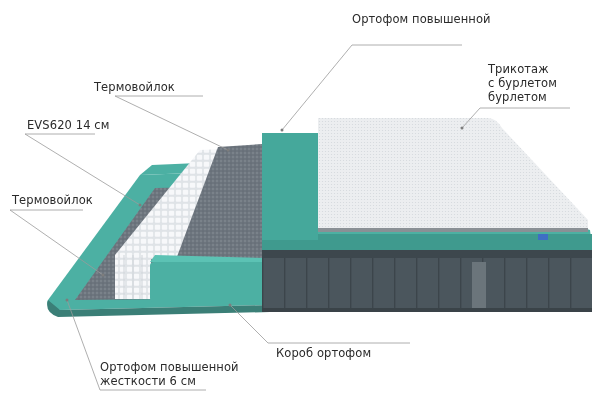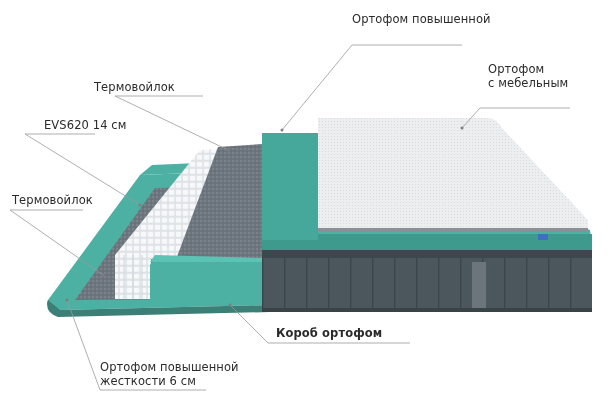--- a/index.html
+++ b/index.html
@@ -97,37 +97,38 @@
       <circle cx="230" cy="305" r="1.5"></circle>
       <circle cx="67" cy="300" r="1.5"></circle>
     </g>
   </svg>
 
   <div class="label" style="left:352px; top:12px;">
     <div>Ортофом повышенной</div>
   </div>
 
   <div class="label" style="left:488px; top:62px;">
-    <div>Ортофом</div>
-    <div>с мебельным</div>
+    <div>Трикотаж</div>
+    <div>с бурлетом</div>
+    <div>бурлетом</div>
   </div>
 
   <div class="label" style="left:94px; top:80px;">
     <div>Термовойлок</div>
   </div>
 
-  <div class="label" style="left:44px; top:118px;">
+  <div class="label" style="left:27px; top:118px;">
     <div>EVS620 14 см</div>
   </div>
 
   <div class="label" style="left:12px; top:193px;">
     <div>Термовойлок</div>
   </div>
 
-  <div class="label" style="left:276px; top:326px;font-weight:bold;">
+  <div class="label" style="left:276px; top:346px;">
     <div>Короб ортофом</div>
   </div>
 
   <div class="label" style="left:100px; top:360px;">
     <div>Ортофом повышенной</div>
     <div>жесткости 6 см</div>
   </div>
 </div>
 
 </body></html>

